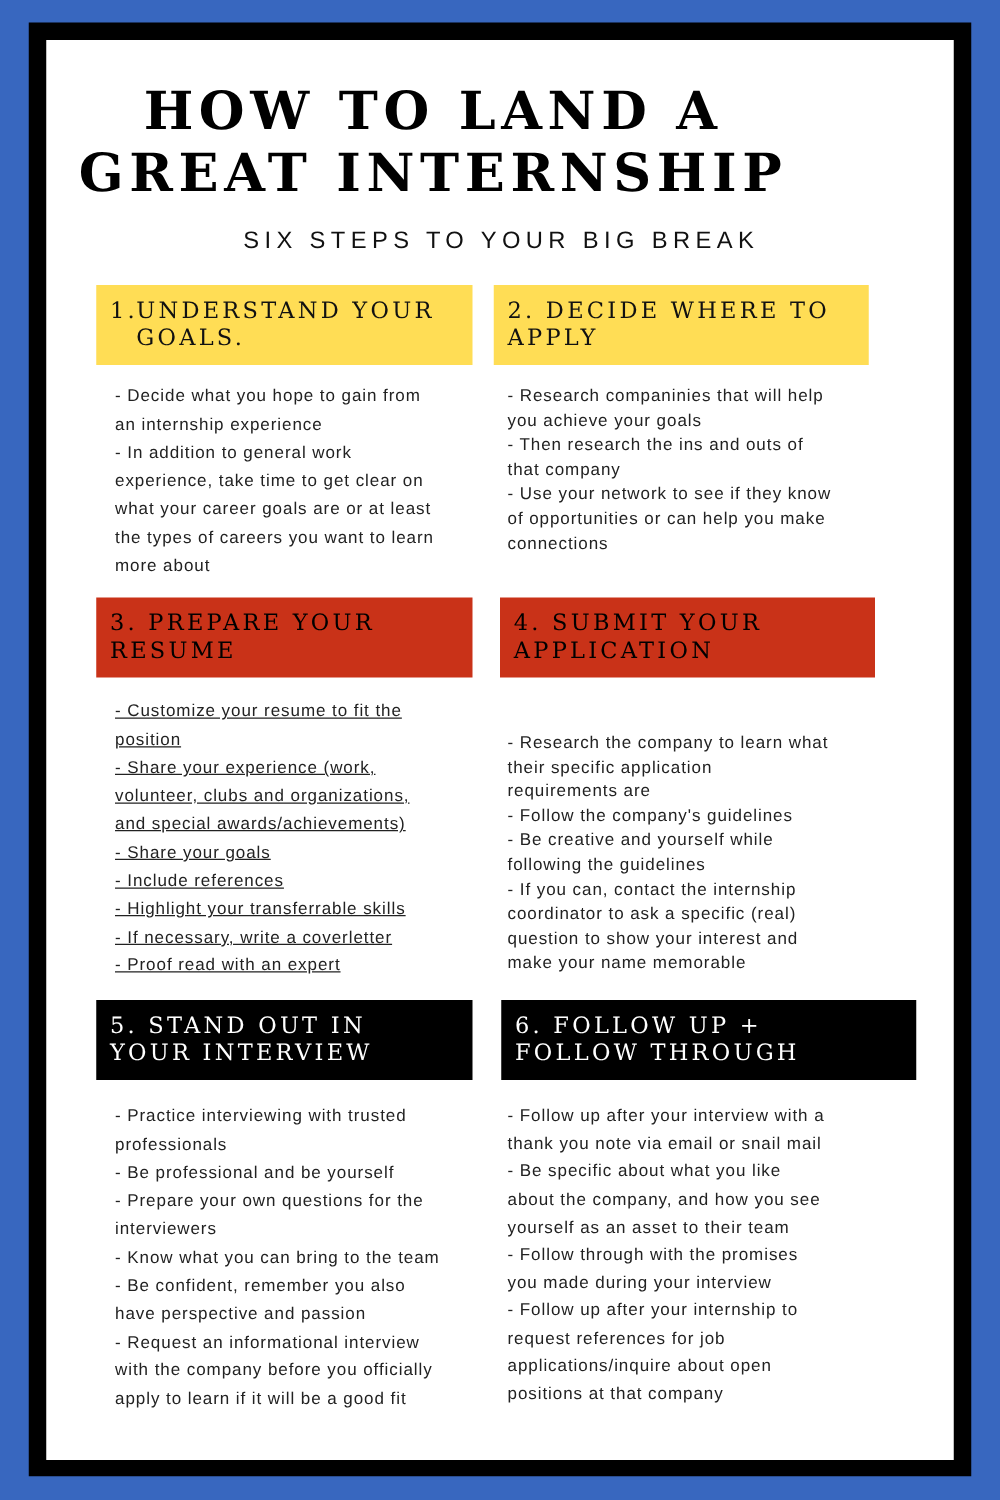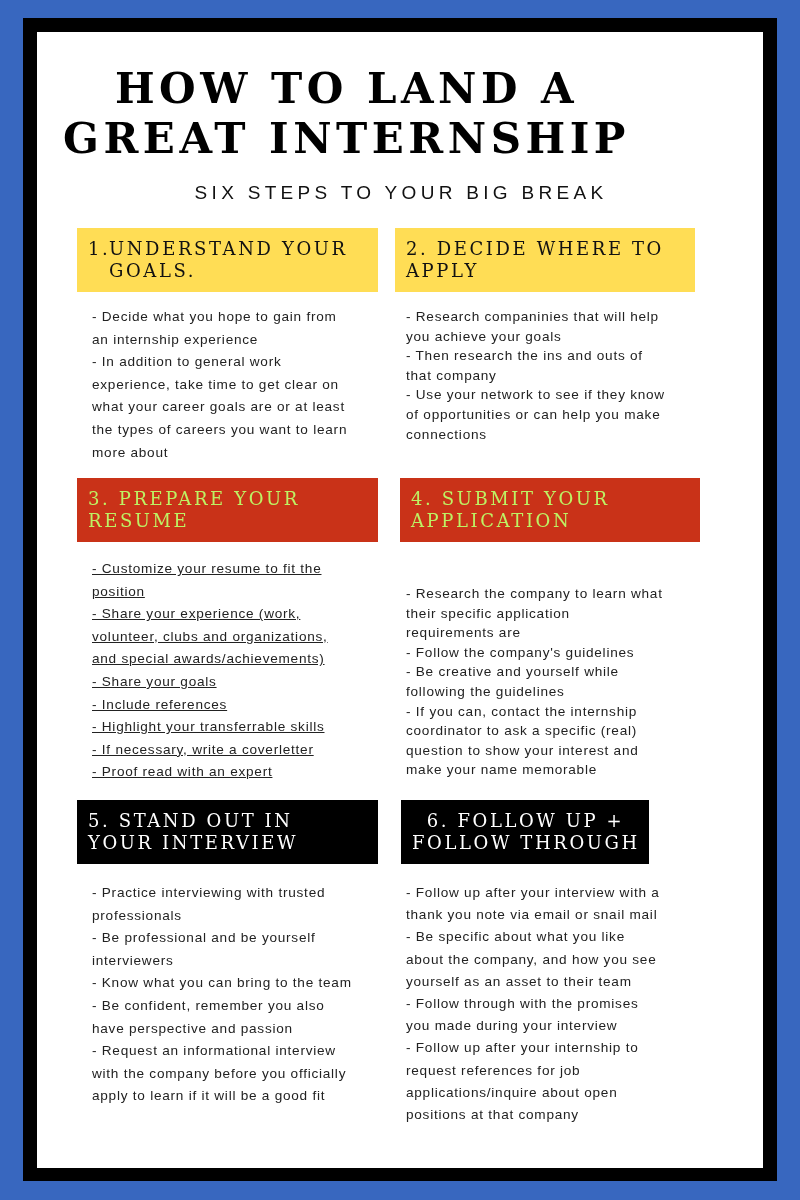--- a/index.html
+++ b/index.html
@@ -9,21 +9,21 @@
   .title { position:absolute; left:0; top:64px; width:693px; text-align:center;
     font-family:"DejaVu Serif", serif; font-weight:bold; font-size:42px; line-height:50px;
     letter-spacing:4.5px; color:#000; }
   .title div { white-space:nowrap; }
   .subtitle { position:absolute; left:0; top:182px; width:802px; text-align:center;
     font-family:"Liberation Sans", sans-serif; font-size:19px; letter-spacing:4.3px; color:#111; }
   .head { position:absolute; height:64px; box-sizing:border-box; padding:10px 10px 0 11px;
     font-family:"DejaVu Serif", serif; font-size:18px; line-height:22px; letter-spacing:2.6px; }
   .head .row { white-space:nowrap; }
   .yellow { background:#FFDD55; color:#111; }
-  .red { background:#C93218; color:#bef264; }
+  .red { background:#C93218; color:#000000; }
   .blue { background:#000000; color:#fff; }
   .hang { display:flex; }
   .hang .num { width:21px; flex:none; }
   .body { position:absolute; font-family:"Liberation Sans", sans-serif; font-size:13.6px;
     letter-spacing:0.75px; color:#222; }
   .body div { white-space:nowrap; }
 </style>
 </head>
 <body>
 
@@ -105,30 +105,31 @@
 </div>
 
 <div class="head blue" style="left:77px; top:800px; width:301px;">
   <div class="row">5. STAND OUT IN</div>
   <div class="row">YOUR INTERVIEW</div>
 </div>
 <div class="body" style="left:92px; top:882px; line-height:22.6px;">
   <div>- Practice interviewing with trusted</div>
   <div>professionals</div>
   <div>- Be professional and be yourself</div>
+  <div>- Prepare your own questions for the</div>
   <div>interviewers</div>
   <div>- Know what you can bring to the team</div>
   <div>- Be confident, remember you also</div>
   <div>have perspective and passion</div>
   <div>- Request an informational interview</div>
   <div>with the company before you officially</div>
   <div>apply to learn if it will be a good fit</div>
 </div>
 
-<div class="head blue" style="left:401px; top:800px; width:248px;text-align:center;">
+<div class="head blue" style="left:401px; top:800px; width:332px;">
   <div class="row">6. FOLLOW UP +</div>
   <div class="row">FOLLOW THROUGH</div>
 </div>
 <div class="body" style="left:406px; top:882px; line-height:22.2px;">
   <div>- Follow up after your interview with a</div>
   <div>thank you note via email or snail mail</div>
   <div>- Be specific about what you like</div>
   <div>about the company, and how you see</div>
   <div>yourself as an asset to their team</div>
   <div>- Follow through with the promises</div>

